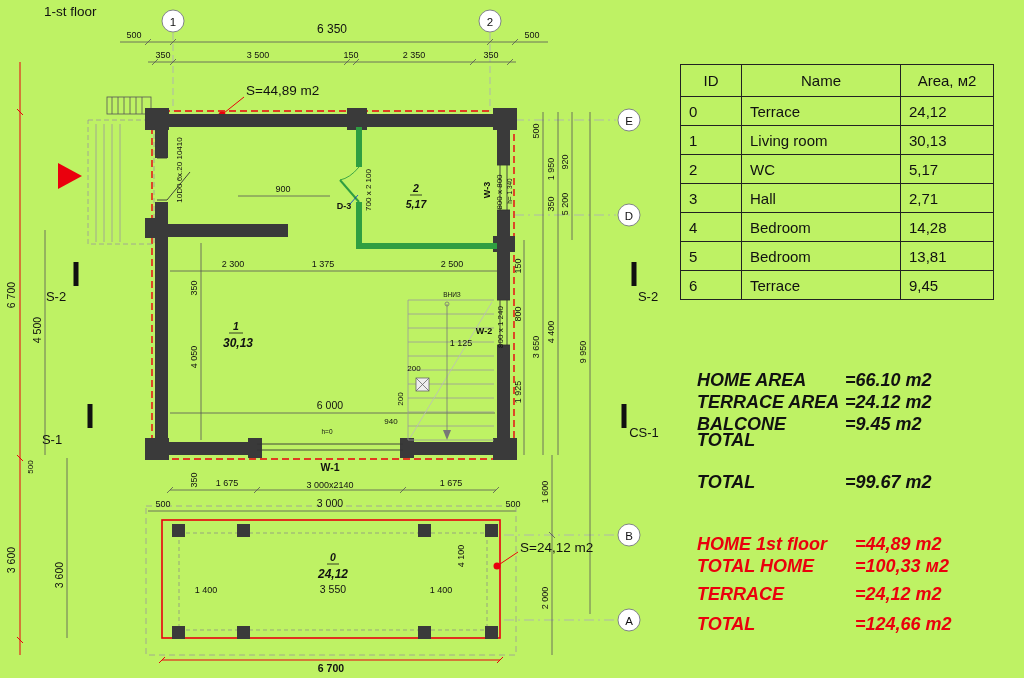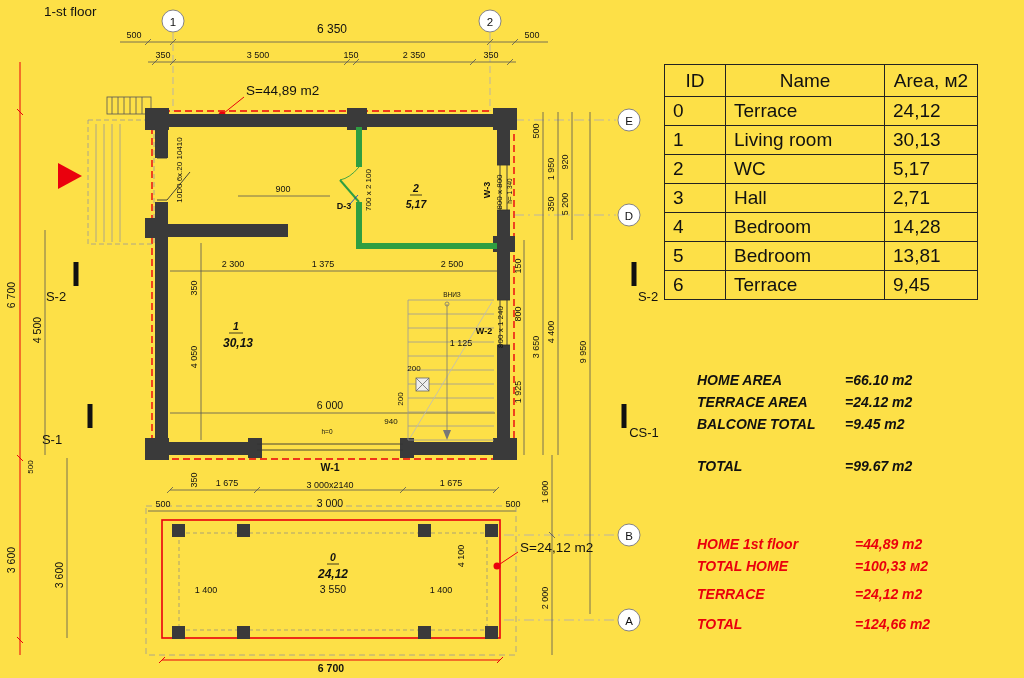--- a/index.html
+++ b/index.html
@@ -1,41 +1,41 @@
 <!DOCTYPE html>
 <html><head>
 <meta charset="utf-8">
 <style>
   html,body{margin:0;padding:0;background:#fff;}
-  .page{position:relative;width:1024px;height:678px;background:#fde047;overflow:hidden;
+  .page{position:relative;width:1024px;height:678px;background:#bef264;overflow:hidden;
         font-family:"Liberation Sans",sans-serif;color:#111;}
   
   .plan text{font-family:"Liberation Sans",sans-serif;fill:#111;}
   .d8{font-size:8px;text-anchor:middle;}
   .d9{font-size:9px;text-anchor:middle;}
   .d10{font-size:10.5px;text-anchor:middle;}
   .d12{font-size:12px;text-anchor:middle;}
   .t13{font-size:13.5px;text-anchor:start;}
   .tg{font-size:11.5px;text-anchor:middle;}
   .sec{font-size:13px;text-anchor:middle;}
   .tiny{font-size:6.5px;text-anchor:middle;fill:#777;}
   .blue{fill:#0033cc;}
   .red{fill:#ea000d;}
   .bold{font-weight:bold;}
   .it{font-style:italic;font-weight:bold;}
   
-  .area-table{position:absolute;left:664px;top:64px;border-collapse:collapse;font-size:19px;border-radius:14px;}
+  .area-table{position:absolute;left:680px;top:64px;border-collapse:collapse;font-size:15px;border-radius:14px;}
   .area-table th,.area-table td{border:1px solid #222;padding:2px 8px;height:24px;font-weight:normal;}
   .area-table th{text-align:center;height:27px;}
   .area-table td{text-align:left;}
   .c-id{width:44px;}
   .c-name{width:142px;}
   .c-area{width:76px;}
   
-  .summary{position:absolute;font-style:italic;font-weight:bold;font-size:14px;line-height:16px;}
+  .summary{position:absolute;font-style:italic;font-weight:bold;font-size:18px;line-height:16px;}
   .sum-black{left:697px;top:372px;color:#111;}
   .sum-red{left:697px;top:536px;color:#ea000d;}
   .sum-line{display:flex;margin-bottom:6px;}
   .sum-black .sum-label{width:148px;}
   .sum-red .sum-label{width:158px;}
   .gap-lg{margin-top:26px;}
   .gap-md{margin-top:12px;}
   .gap-md2{margin-top:14px;}
 </style>
 </head>

